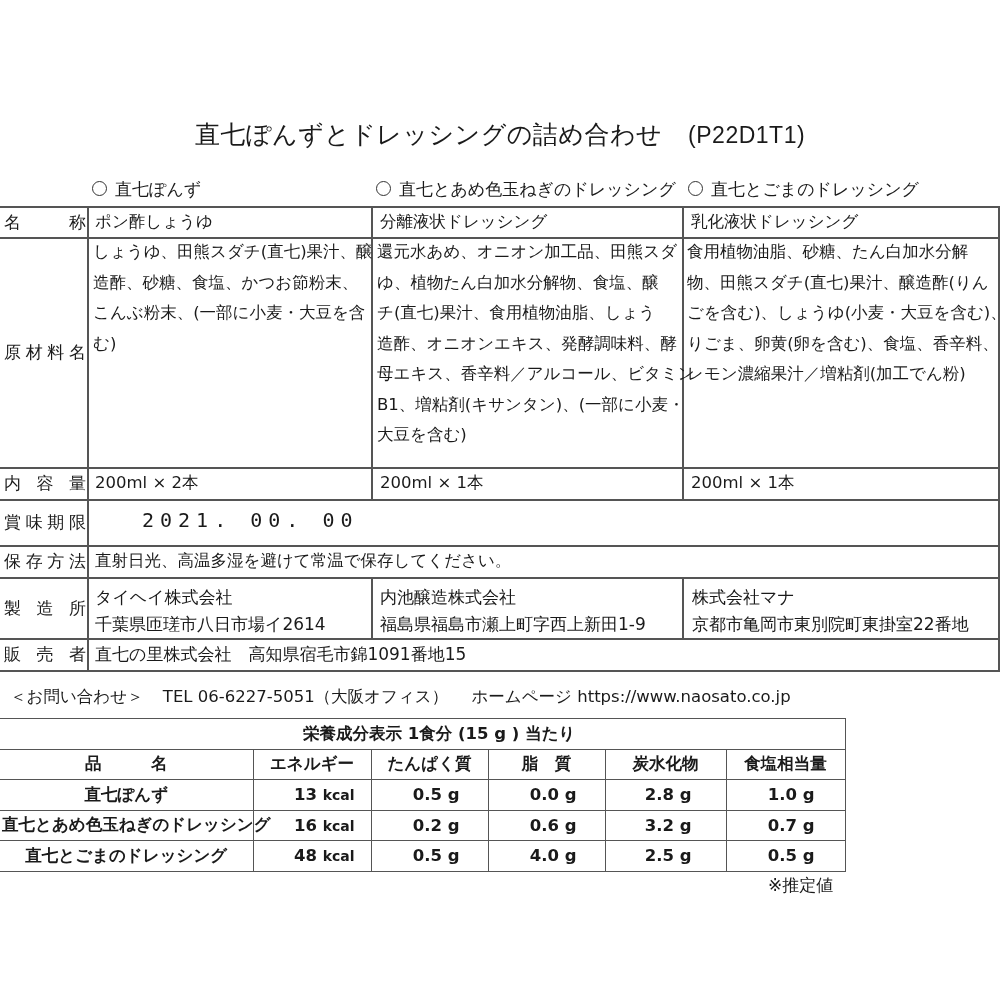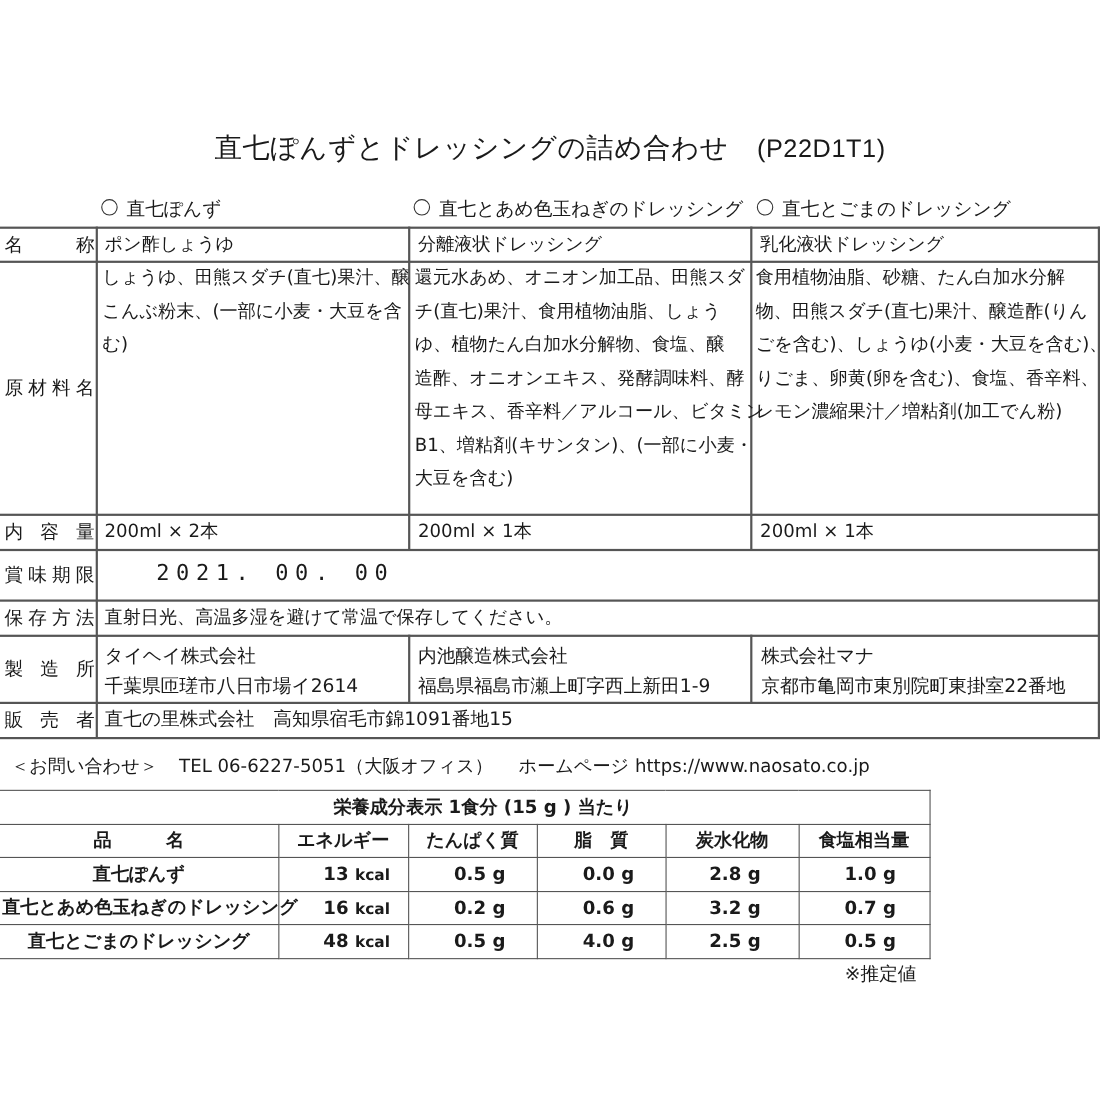--- a/index.html
+++ b/index.html
@@ -105,27 +105,28 @@
   <div class="cell" style="left:691px; top:207px">乳化液状ドレッシング</div>
 
   <div class="label" style="top:237px; height:230px">
     <span>原</span>
       <span>材</span>
       <span>料</span>
       <span>名</span>
   </div>
   <div class="cell" style="left:93px; top:237px">
     <div>しょうゆ、田熊スダチ(直七)果汁、醸</div>
+    <div>造酢、砂糖、食塩、かつお節粉末、</div>
     <div>こんぶ粉末、(一部に小麦・大豆を含</div>
     <div>む)</div>
   </div>
   <div class="cell" style="left:377px; top:237px">
     <div>還元水あめ、オニオン加工品、田熊スダ</div>
+    <div>ゆ、植物たん白加水分解物、食塩、醸</div>
     <div>チ(直七)果汁、食用植物油脂、しょう</div>
-    <div>ゆ、植物たん白加水分解物、食塩、醸</div>
     <div>造酢、オニオンエキス、発酵調味料、酵</div>
     <div>母エキス、香辛料／アルコール、ビタミン</div>
     <div>B1、増粘剤(キサンタン)、(一部に小麦・</div>
     <div>大豆を含む)</div>
   </div>
   <div class="cell" style="left:687px; top:237px">
     <div>食用植物油脂、砂糖、たん白加水分解</div>
     <div>物、田熊スダチ(直七)果汁、醸造酢(りん</div>
     <div>ごを含む)、しょうゆ(小麦・大豆を含む)、す</div>
     <div>りごま、卵黄(卵を含む)、食塩、香辛料、</div>

